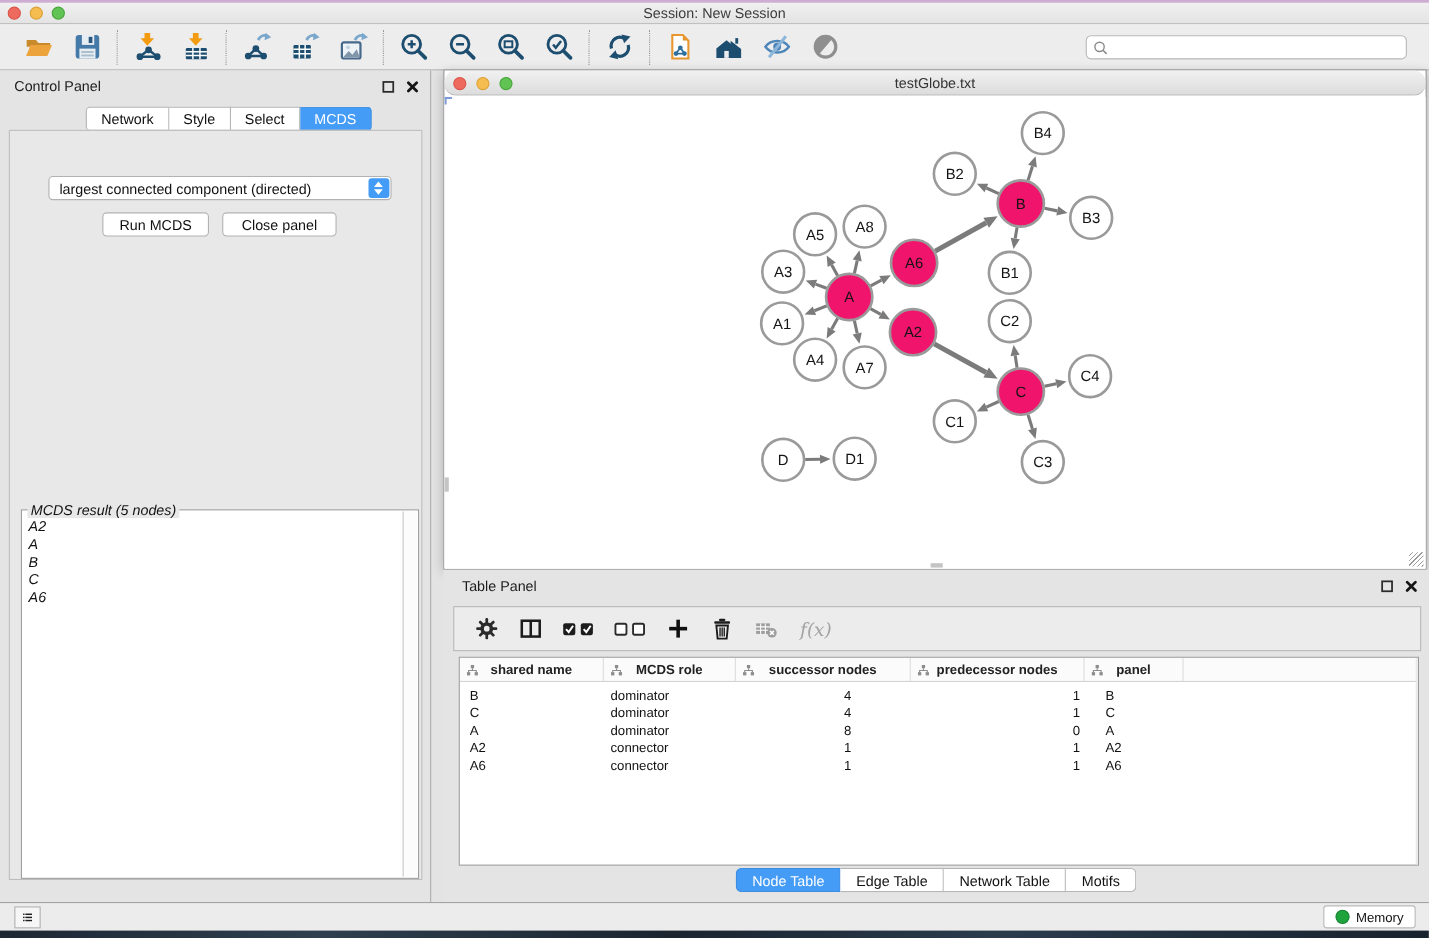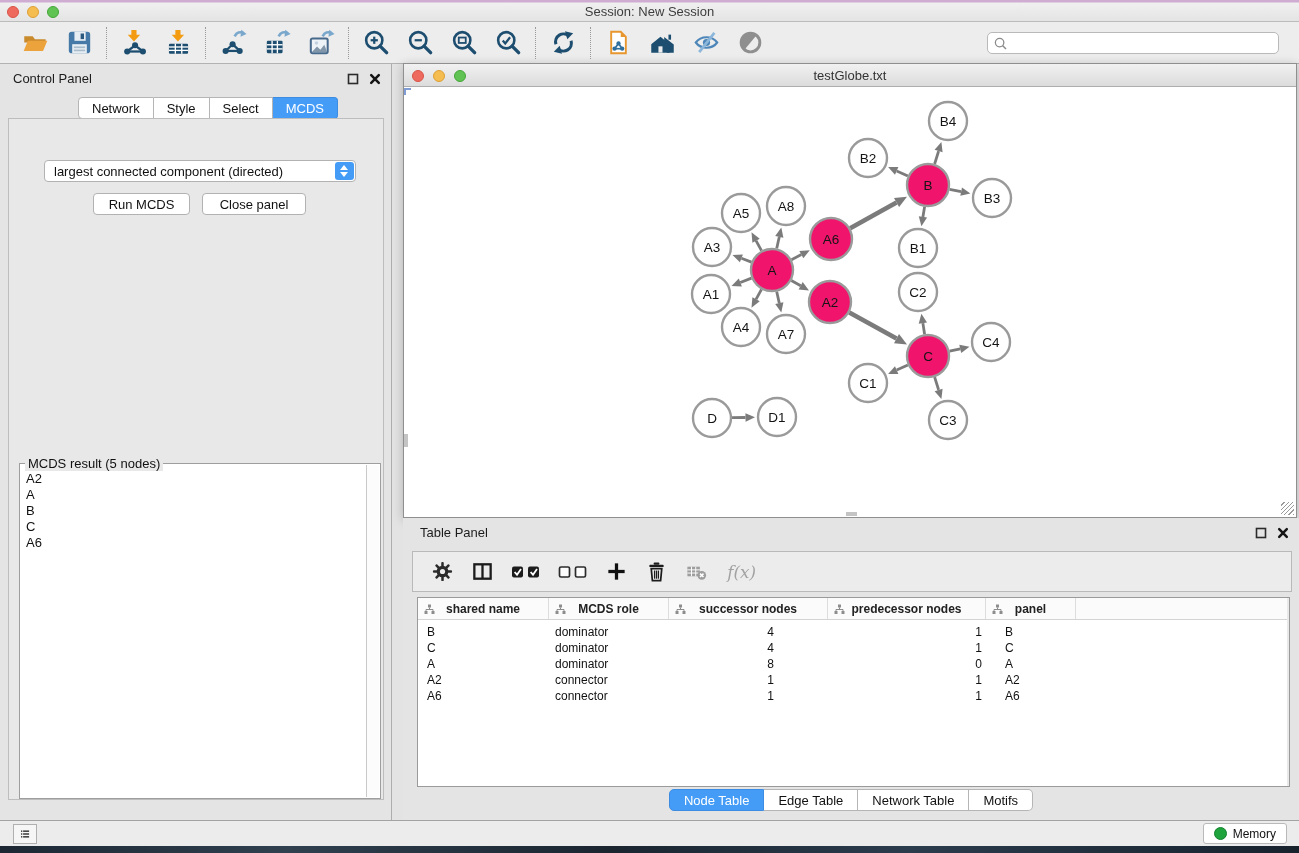--- a/index.html
+++ b/index.html
@@ -52,33 +52,33 @@
     border-radius:3px;}
   .dd-stepper .up,.dd-stepper .dn{position:absolute;left:5px;width:0;height:0;
     border-left:4.5px solid transparent;border-right:4.5px solid transparent;}
   .dd-stepper .up{top:3px;border-bottom:5px solid #fff;}
   .dd-stepper .dn{bottom:3px;border-top:5px solid #fff;}
   .cp-btn{position:absolute;height:22px;background:#fff;border:1px solid #b2b2b2;border-radius:4px;
     font-size:13px;color:#111;font-family:"Liberation Sans",sans-serif;}
   #run-mcds{left:84px;top:74px;width:97px;}
   #close-panel{left:193px;top:74px;width:104px;}
   #result-box{position:absolute;left:10px;top:344px;width:362px;height:336px;
-    border:1px solid #9e9e9e;background:#fff;}
+    border:1px solid #9e9e9e;background:#fff;font-style:italic;}
   #result-title{position:absolute;top:-8px;left:5px;background:#e8e8e8;font-size:13px;
     color:#111;padding:0 3px;}
   #result-list{position:absolute;left:1px;top:1px;right:15px;bottom:1px;padding-top:6px;overflow:hidden;}
   .result-item{font-size:13px;line-height:16px;padding-left:5px;color:#111;}
   #result-scrollbar{position:absolute;top:1px;right:1px;bottom:1px;width:13px;
     border-left:1px solid #c9c9c9;background:#fcfcfc;}
 
   
   #network-window{position:absolute;left:403px;top:63px;width:894px;height:455px;background:#fff;
     border:1px solid #8f8f8f;box-shadow:0 2px 10px rgba(0,0,0,.22);}
   #nw-titlebar{position:absolute;left:0;top:0;right:0;height:23px;
-    background:linear-gradient(#f1f1f1,#dcdcdc);border-bottom:1px solid #aeaeae;}
+    background:linear-gradient(#f1f1f1,#dcdcdc);border-bottom:1px solid #aeaeae;border-radius:11px;}
   #nw-title{position:absolute;left:0;right:0;top:0;height:23px;line-height:24px;text-align:center;
     font-size:13px;color:#333;}
   #nw-canvas{position:absolute;left:0;top:24px;right:0;bottom:0;background:#fff;overflow:hidden;}
   #graph-svg{position:absolute;left:0;top:0;}
   #canvas-corner{position:absolute;left:0;top:0;width:7px;height:7px;
     border-left:2px solid #7f9cd4;border-top:2px solid #7f9cd4;}
   #nw-vthumb{position:absolute;left:0;top:346px;width:4px;height:13px;background:#c4c4c4;}
   #nw-hthumb{position:absolute;left:442px;bottom:1px;width:11px;height:4px;background:#c4c4c4;}
   #nw-grip{position:absolute;right:2px;bottom:2px;width:13px;height:13px;
     background:repeating-linear-gradient(135deg,transparent 0 2px,#9a9a9a 2px 3px);}

